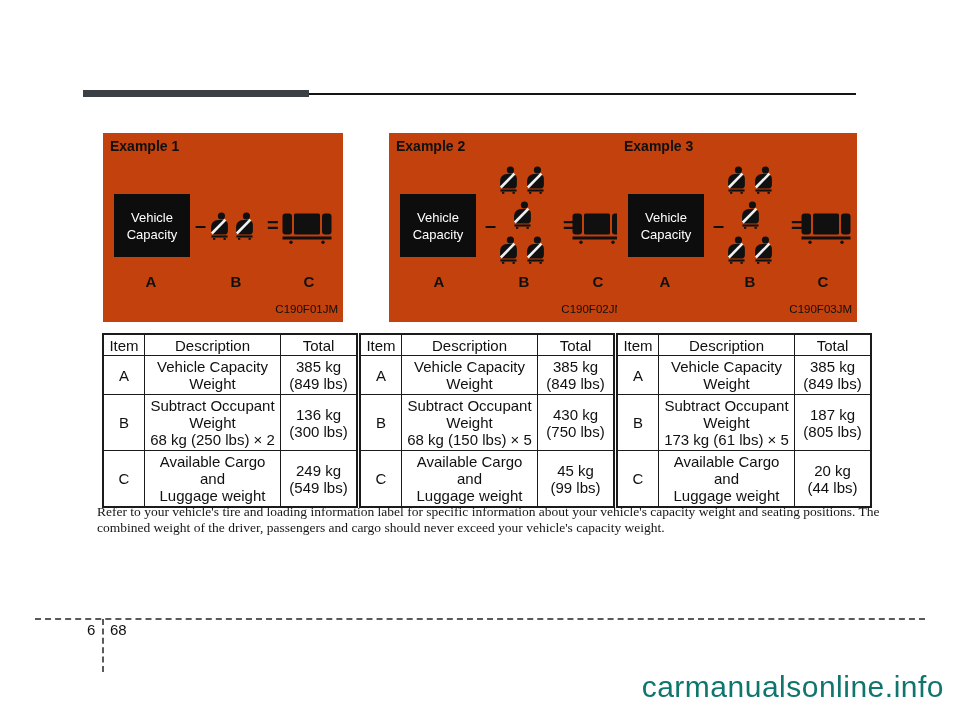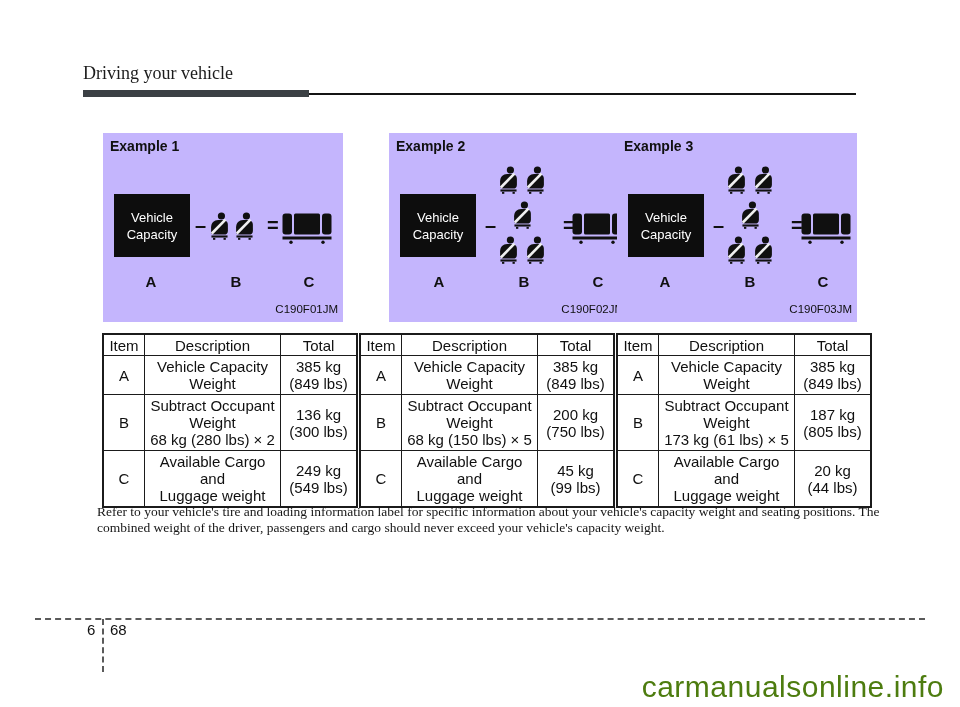--- a/index.html
+++ b/index.html
@@ -6,21 +6,21 @@
   #page{position:relative;width:960px;height:707px;background:#ffffff;overflow:hidden;
         font-family:"Liberation Sans",sans-serif;color:#161616;}
 
   
   .header-title{position:absolute;left:83px;top:63px;font-family:"Liberation Serif",serif;
         font-size:18px;color:#1c1c1c;}
   .rule-thin{position:absolute;left:83px;top:93px;width:773px;height:2px;background:#141414;}
   .rule-thick{position:absolute;left:83px;top:90px;width:226px;height:7px;background:#3b4044;}
 
   
-  .panel{position:absolute;top:133px;width:240px;height:189px;background:#c4b5fd;}
+  .panel{position:absolute;top:133px;width:240px;height:189px;background:#c2410c;}
   .ex-title{position:absolute;left:7px;top:5px;font-size:14px;font-weight:bold;color:#101010;}
   .vc-box{position:absolute;left:11px;top:61px;width:76px;height:63px;background:#0d0d0d;
         color:#ffffff;display:flex;flex-direction:column;align-items:center;justify-content:center;
         font-size:13px;line-height:17px;text-align:center;}
   .op{position:absolute;font-size:20px;font-weight:bold;color:#101010;line-height:20px;}
   .icon-person{display:inline-block;width:21px;height:30px;}
   .persons-row{position:absolute;display:flex;gap:4px;}
   .persons-grid{position:absolute;display:flex;flex-direction:column;align-items:center;gap:5px;}
   .persons-grid .row{display:flex;gap:6px;}
   .icon-cargo{position:absolute;width:50px;height:32px;display:inline-block;}
@@ -41,29 +41,28 @@
 
   
   .footnote{position:absolute;left:97px;top:504px;width:784px;font-size:13.5px;
         line-height:16px;color:#161616;font-family:Liberation Serif, serif;}
 
   
   .dash-h{position:absolute;left:35px;top:618px;width:890px;border-top:2px dashed #5a5a5a;}
   .dash-v{position:absolute;left:102px;top:619px;height:53px;border-left:2px dashed #5a5a5a;}
   .chapter-num{position:absolute;left:87px;top:621px;font-size:15px;color:#101010;}
   .page-num{position:absolute;left:110px;top:621px;font-size:15px;color:#101010;text-align:right;}
-  .watermark{position:absolute;right:16px;top:670px;font-size:30px;color:#4d7c0f;
+  .watermark{position:absolute;right:16px;top:670px;font-size:30px;color:#0f766e;
         letter-spacing:0.5px;}
 </style>
 </head>
 <body>
 
 <div id="page">
 
-  <div class="header-title">Driving your vehicle</div>
   <div class="rule-thin"></div>
   <div class="rule-thick"></div>
 
   <div class="panel" style="left:103px;">
     <div class="ex-title">Example 1</div>
     <div class="vc-box">
       <div>Vehicle</div>
       <div>Capacity</div>
     </div>
     <div class="op" style="left:92px;top:82px;">–</div>
@@ -258,21 +257,21 @@
         <td>
           <div>385 kg</div>
           <div>(849 lbs)</div>
         </td>
       </tr>
       <tr>
         <td>B</td>
         <td>
           <div>Subtract Occupant</div>
           <div>Weight</div>
-          <div>68 kg (280 lbs) × 2</div>
+          <div>68 kg (250 lbs) × 2</div>
         </td>
         <td>
           <div>136 kg</div>
           <div>(300 lbs)</div>
         </td>
       </tr>
       <tr>
         <td>C</td>
         <td>
           <div>Available Cargo and</div>
@@ -307,21 +306,21 @@
         </td>
       </tr>
       <tr>
         <td>B</td>
         <td>
           <div>Subtract Occupant</div>
           <div>Weight</div>
           <div>68 kg (150 lbs) × 5</div>
         </td>
         <td>
-          <div>200 kg</div>
+          <div>430 kg</div>
           <div>(750 lbs)</div>
         </td>
       </tr>
       <tr>
         <td>C</td>
         <td>
           <div>Available Cargo and</div>
           <div>Luggage weight</div>
         </td>
         <td>

